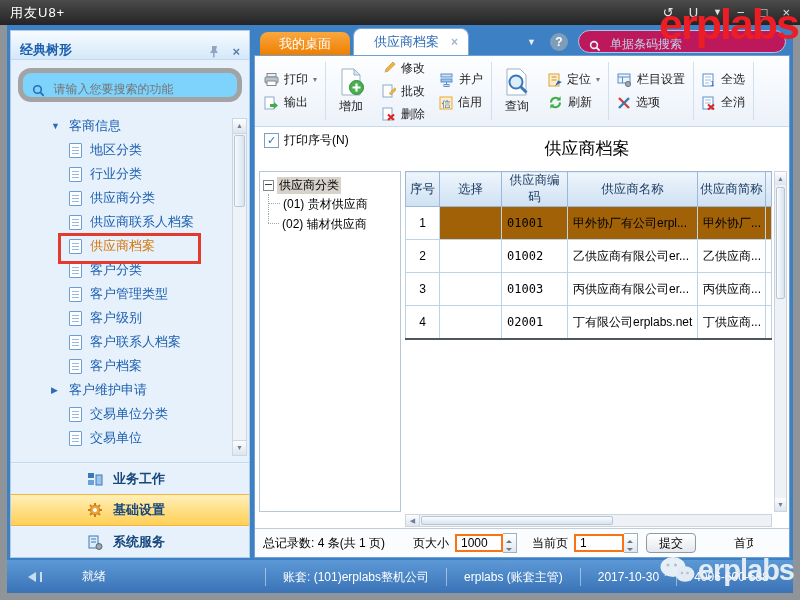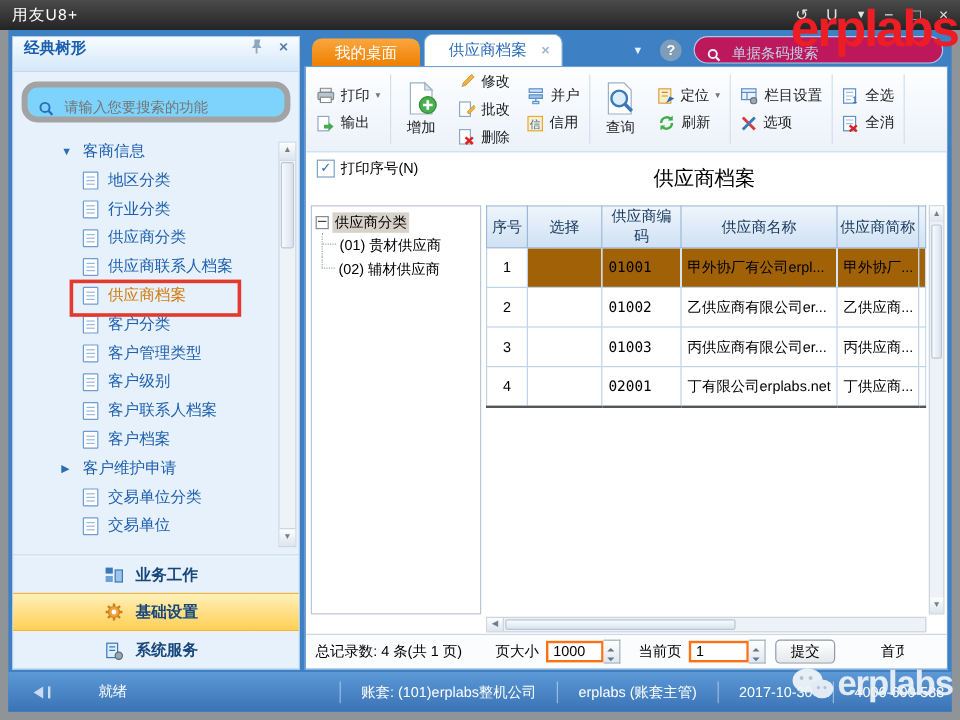--- a/index.html
+++ b/index.html
@@ -12,21 +12,21 @@
     padding:0 10px;box-sizing:border-box;}
   .titlebar .ttl{font-size:13px;font-weight:normal;letter-spacing:1px;}
   .winctl{margin-left:auto;display:flex;gap:15px;color:#e3e3e3;font-size:13px;line-height:1;}
   .winctl span{cursor:default;}
   
   .app{position:absolute;left:7px;top:25px;right:7px;bottom:7px;background:#3e80c4;}
   
   .sidebar{position:absolute;left:3px;top:5px;width:240px;bottom:35px;background:#e6f1fc;
     border:1px solid #aecbe8;box-sizing:border-box;display:flex;flex-direction:column;}
   .sb-head{height:28px;flex:none;background:linear-gradient(#f7fbff,#d4e8f9);
-    display:flex;align-items:flex-start;padding:0 9px;color:#1b5fae;font-weight:bold;font-size:13px;
+    display:flex;align-items:flex-end;padding:0 9px;color:#1b5fae;font-weight:bold;font-size:13px;
     border-bottom:1px solid #c3d9ee;}
   .sb-head .tools{margin-left:auto;display:flex;gap:12px;align-items:center;color:#5a7ca6;font-size:12px;}
   .sb-search{flex:none;padding:8px 7px 6px 7px;}
   .sb-searchbox{height:24px;border:5px solid #a3a3a3;border-radius:13px;background:#7dd3fc;
     display:flex;align-items:flex-end;gap:7px;padding:0 9px;color:#9aa6b4;}
   .tree{flex:1;position:relative;overflow:hidden;padding-top:6px;color:#1d5fae;font-size:13px;}
   .titem{height:24px;display:flex;align-items:center;gap:8px;padding-left:58px;white-space:nowrap;cursor:default;}
   .titem.group{padding-left:40px;}
   .chev{font-size:9px;color:#2c6cb5;width:10px;}
   .doc{width:11px;height:13px;border:1px solid #6f9cd3;background:#fff;border-radius:1px;
@@ -547,21 +547,21 @@
       </div>
     </div>
   </div>
 
   <div class="statusbar">
     <div class="sb-left">
       <span class="col-ic"></span>
       <span class="col-bar"></span>
       <span>就绪</span>
     </div>
-    <div class="sb-seg" style="margin-left:26px;">账套: (101)erplabs整机公司</div>
+    <div class="sb-seg" style="margin-left:8px;">账套: (101)erplabs整机公司</div>
     <div class="sb-seg">erplabs (账套主管)</div>
     <div class="sb-seg">2017-10-30</div>
     <div class="sb-seg">4006-600-588</div>
   </div>
 </div>
 
 <div class="wm-top">erplabs</div>
 <div class="wm-bottom">
   <svg width="38" height="32">
     <ellipse cx="15" cy="12" rx="12.5" ry="10" fill="#f2f6fa"></ellipse>

